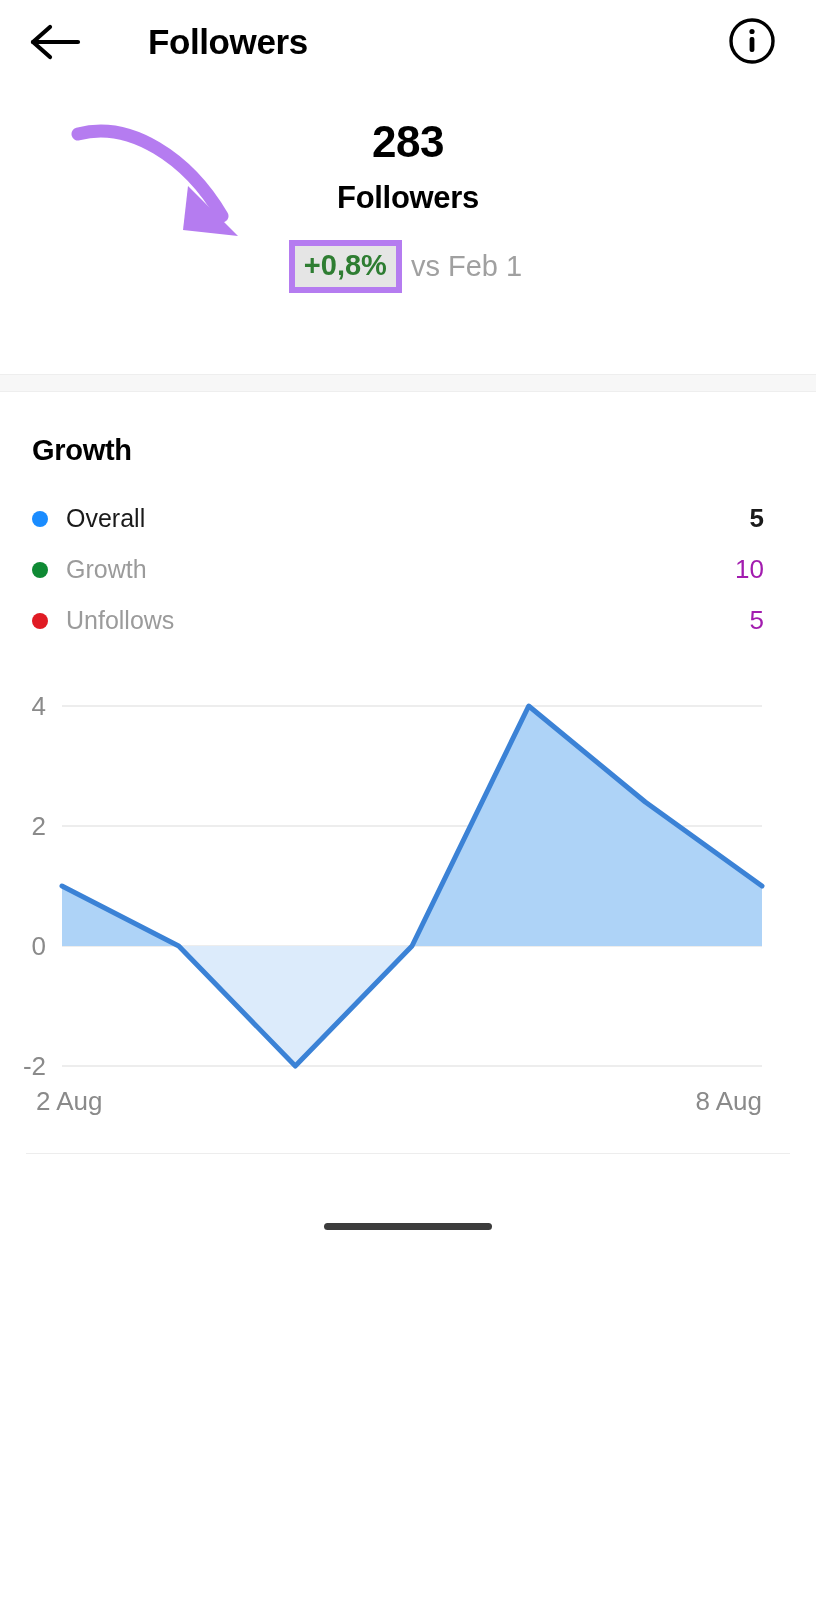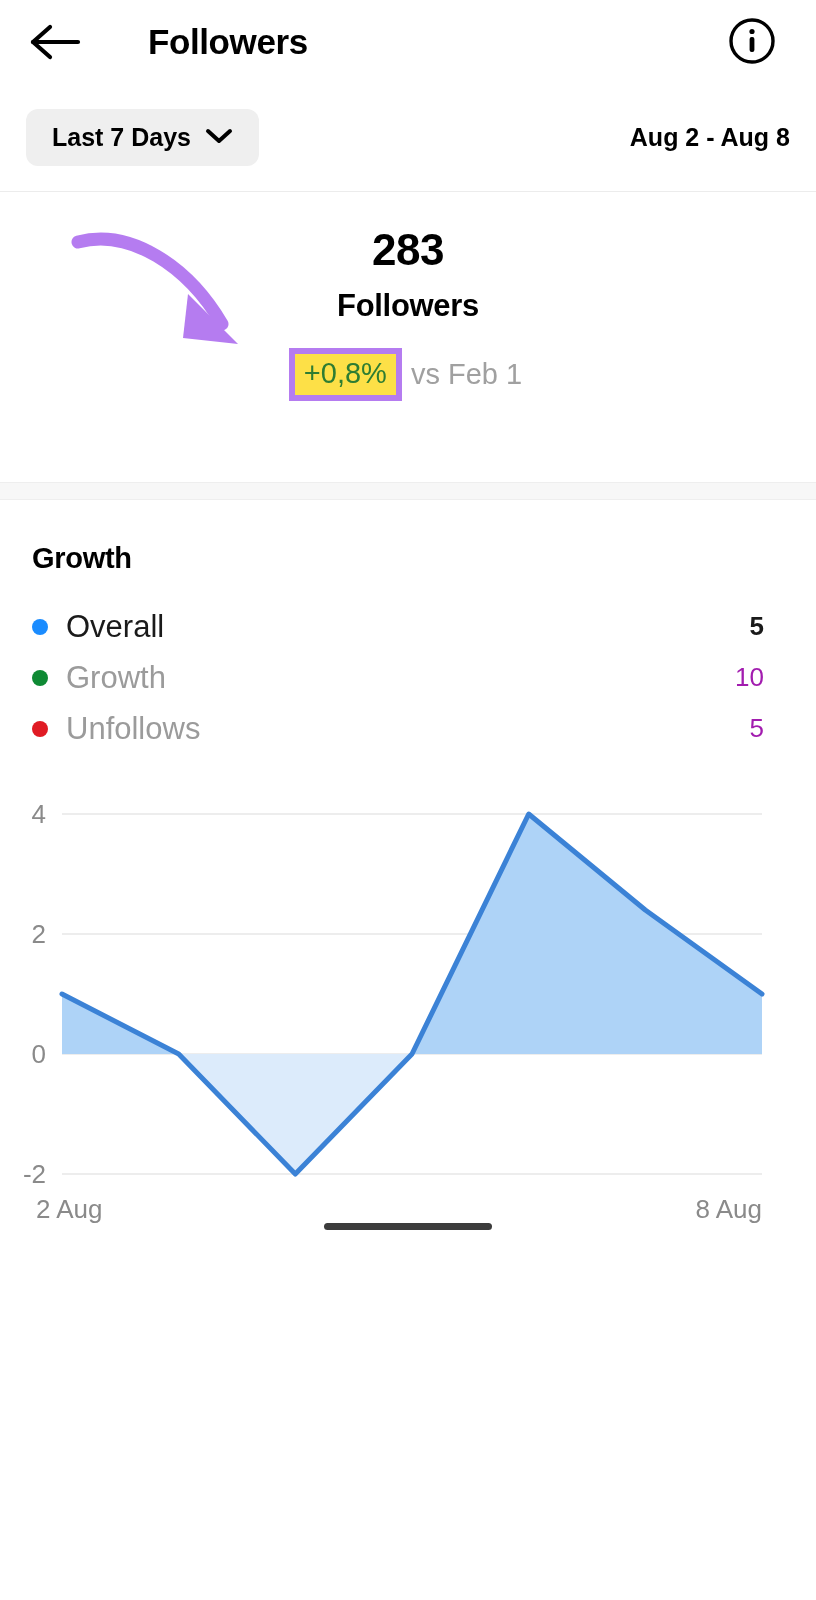--- a/index.html
+++ b/index.html
@@ -120,23 +120,24 @@
     align-items: center;
     justify-content: center;
     gap: 0;
     font-size: 29px;
   }
   .delta-hl {
     color: #2e7d32;
     padding: 4px 10px 6px 10px;
     outline: 6px solid #b57cf0;
     outline-offset: -1px;
-    background: #fde047;
+    background: #e5e5e5;
     position: relative;
     z-index: 3;
+    font-weight: bold;
   }
   .delta-vs {
     color: #a0a0a0;
     margin-left: 14px;
   }
   .section-gap {
     height: 18px;
     background: #f7f7f7;
     border-top: 1px solid #eeeeee;
     border-bottom: 1px solid #eeeeee;
@@ -170,21 +171,21 @@
     height: 51px;
     cursor: pointer;
   }
   .legend-dot {
     width: 16px;
     height: 16px;
     border-radius: 50%;
     margin-right: 18px;
     flex: 0 0 auto;
   }
-  .legend-label { font-size: 31px; }
+  .legend-label { font-size: 25px; }
   .legend-value { margin-left: auto; font-size: 26px; }
   .legend-row.active .legend-label { color: #1a1a1a; font-weight: 400; }
   .legend-row.active .legend-value { color: #1a1a1a; font-weight: 700; }
   .legend-row.dim .legend-label { color: #9b9b9b; }
   .legend-row.dim .legend-value { color: #a21caf; }
 
   
   .chart-wrap {
     position: relative;
     margin-top: 48px;
@@ -233,31 +234,20 @@
       <span>
         <svg width="50" height="50" viewBox="0 0 50 50" aria-hidden="true">
           <circle cx="25" cy="25" r="21" fill="none" stroke="#000" stroke-width="3.4"></circle>
           <circle cx="25" cy="15.5" r="2.6" fill="#000"></circle>
           <rect x="22.6" y="21" width="4.8" height="15" rx="2" fill="#000"></rect>
         </svg>
       </span>
     </button>
   </div>
 
-  <div class="filter-row">
-    <button class="range-chip">
-      <span class="range-chip-label">Last 7 Days</span>
-      <span class="chevron">
-        <svg width="28" height="18" viewBox="0 0 28 18" aria-hidden="true">
-          <path d="M3 4 L14 14 L25 4" fill="none" stroke="#000" stroke-width="4" stroke-linecap="round" stroke-linejoin="round"></path>
-        </svg>
-      </span>
-    </button>
-    <div class="date-range">Aug 2 - Aug 8</div>
-  </div>
 
   <div class="summary">
 
     <div class="arrow-overlay">
       <svg width="230" height="150" viewBox="0 0 230 150" aria-hidden="true">
         <path d="M8 10 C 60 -4, 118 34, 152 92" fill="none" stroke="#b57cf0" stroke-width="13" stroke-linecap="round"></path>
         <path d="M118 62 L168 112 L113 106 Z" fill="#b57cf0"></path>
       </svg>
     </div>
 

